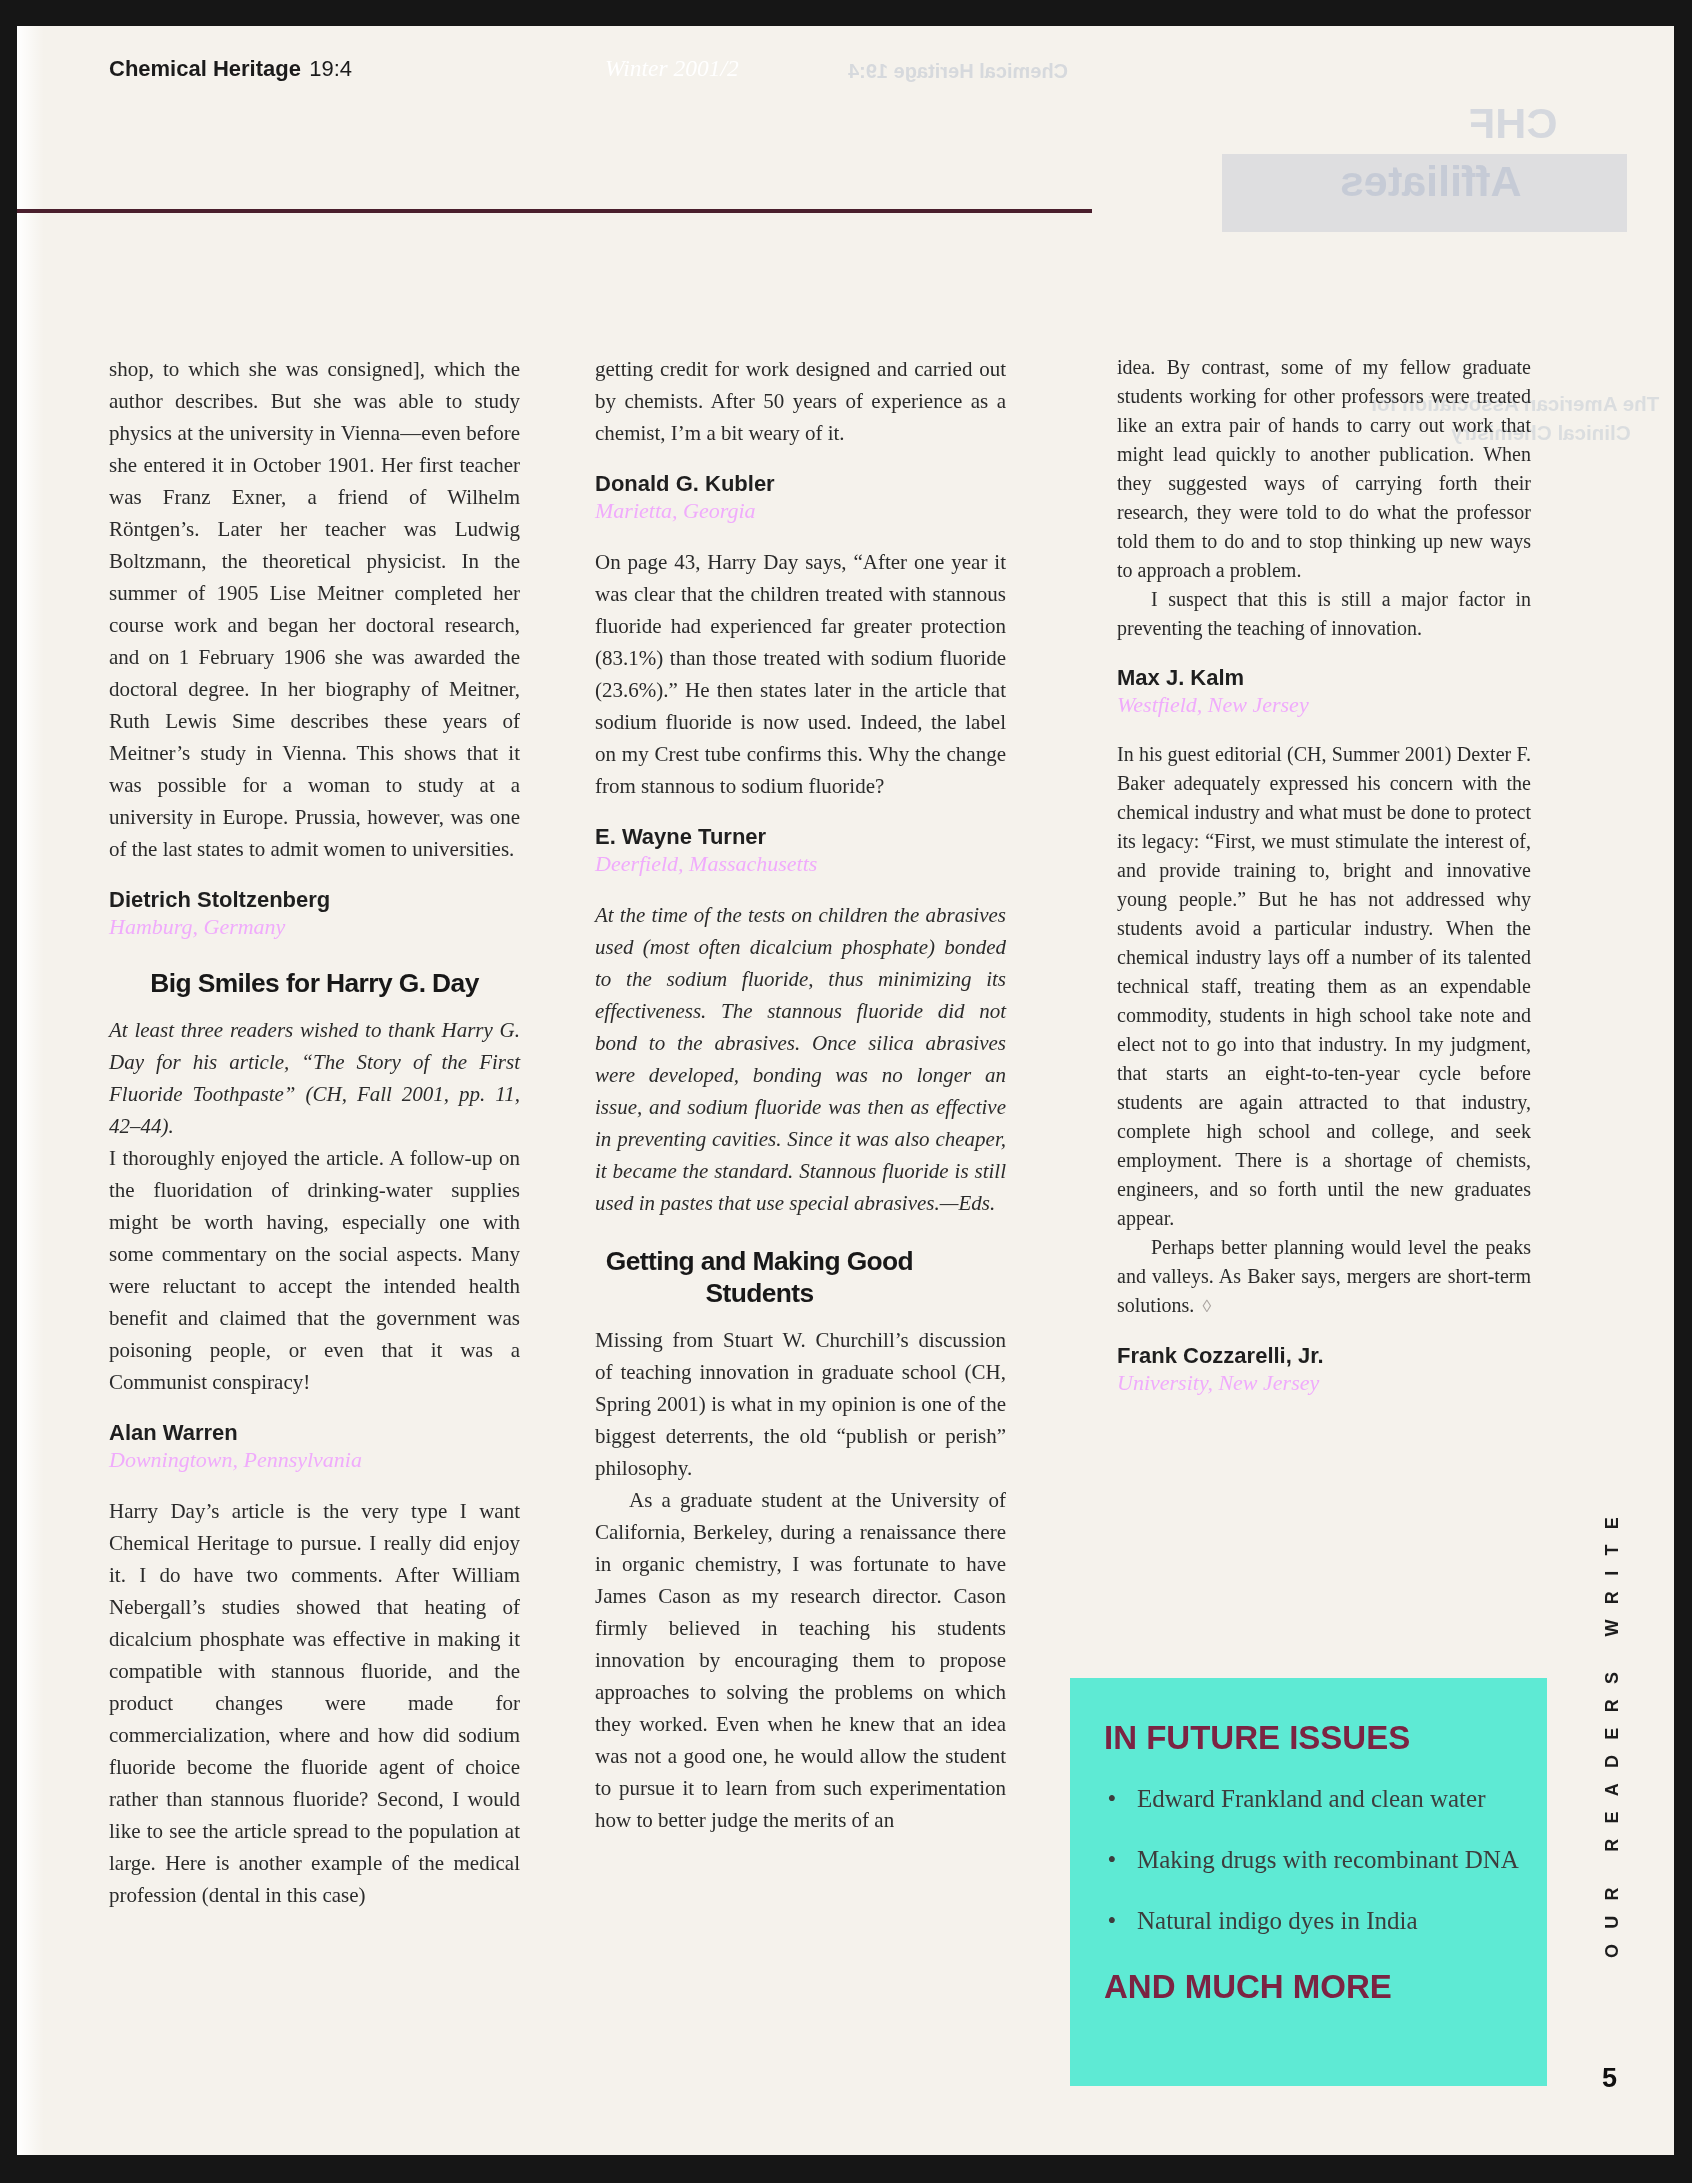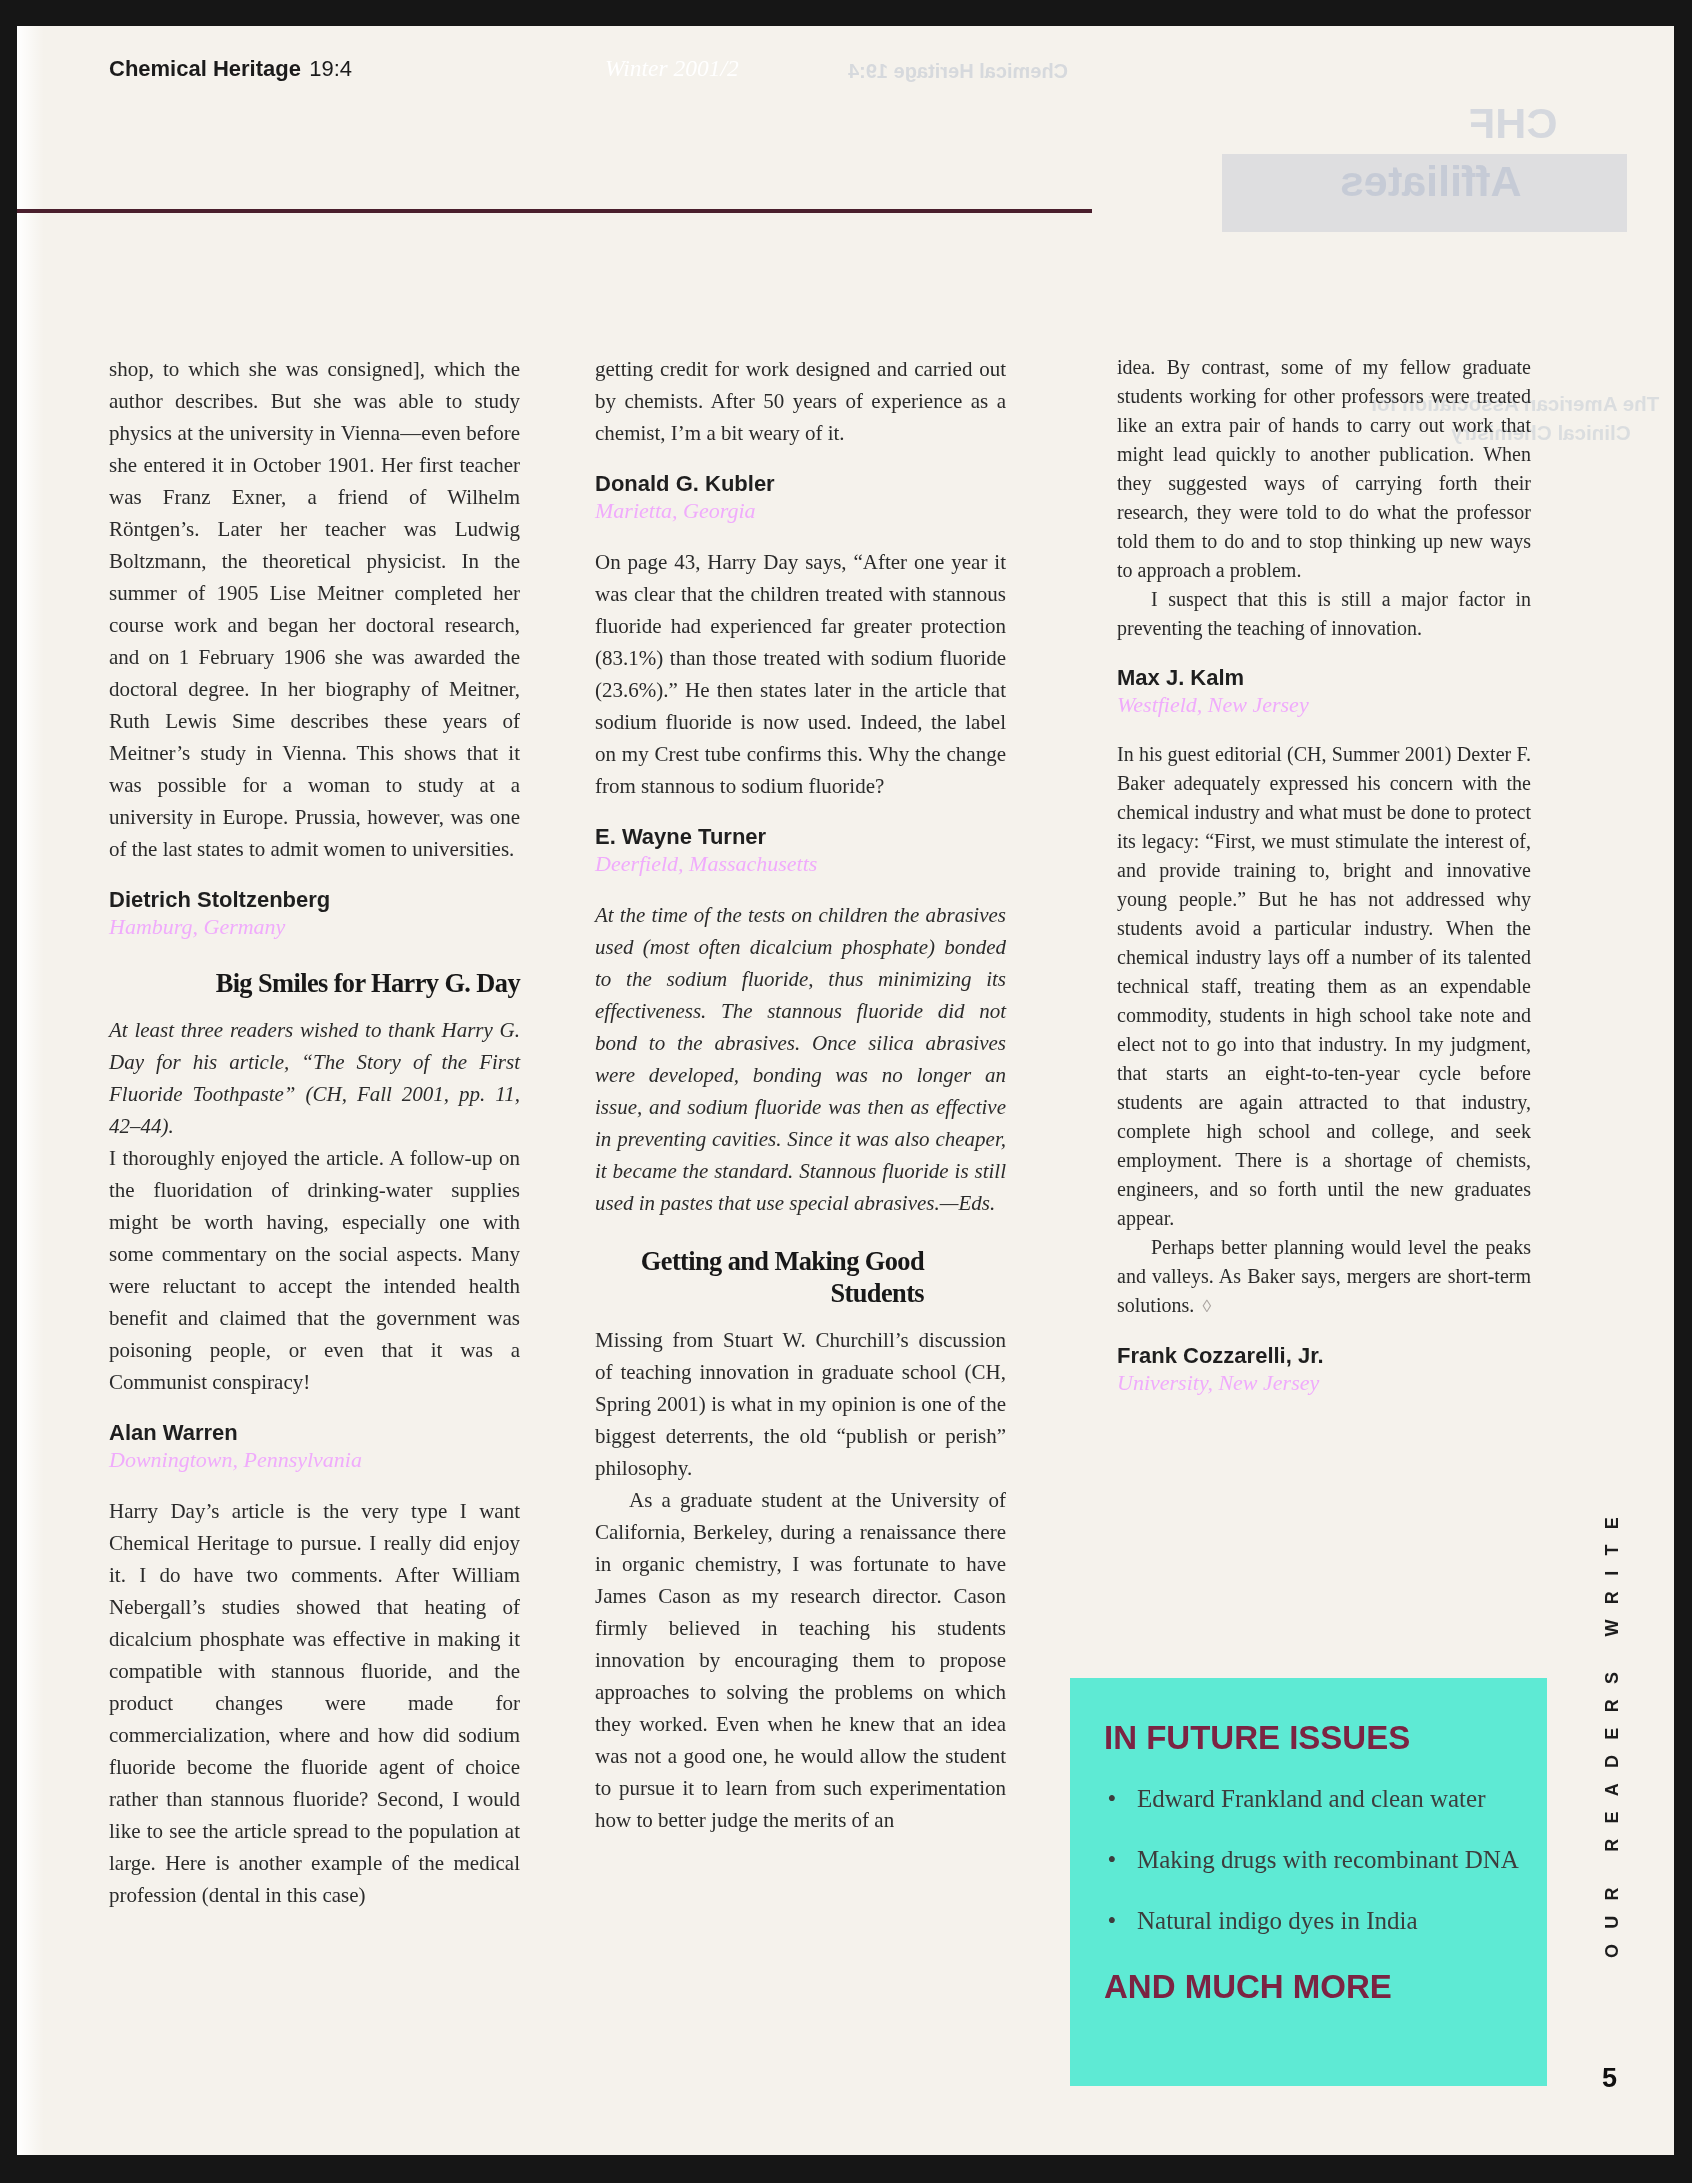--- a/index.html
+++ b/index.html
@@ -29,22 +29,22 @@
        text-align:justify;hyphens:auto;-webkit-hyphens:auto;}
   .col-1{left:109px;}
   .col-2{left:595px;}
   .col-3{left:1117px;width:414px;font-size:20px;line-height:29px;}
   .para{margin:0;}
   .indent{text-indent:34px;}
   .intro{font-style:italic;}
   .sig-name{font-family:"Liberation Sans","DejaVu Sans",sans-serif;font-weight:bold;font-size:22px;
             line-height:26px;color:#1f1f1f;margin-top:22px;text-align:left;}
   .sig-loc{font-style:italic;font-size:22px;line-height:28px;color:#f0abfc;margin-bottom:21px;text-align:left;}
-  .letter-heading{font-family:Liberation Serif, serif;font-weight:800;font-size:26.4px;
-                  line-height:32px;letter-spacing:-0.6px;color:#181818;margin:26px 0 15.3px;text-align:right;}
+  .letter-heading{font-family:Liberation Sans, sans-serif;font-weight:800;font-size:26.4px;
+                  line-height:32px;letter-spacing:-0.6px;color:#181818;margin:26px 0 15.3px;text-align:center;}
   .narrow{max-width:329px;}
   .endmark{color:#aaa4a0;font-size:17.6px;margin-left:8.2px;}
   
   .future-box{position:absolute;left:1070px;top:1678px;width:477px;height:408px;background:#5eead4;
               box-sizing:border-box;padding:42px 27px 0 34px;
               font-family:"Liberation Sans","DejaVu Sans",sans-serif;}
   .future-title{font-weight:800;font-size:33px;line-height:35px;color:#7b2443;letter-spacing:0;}
   .future-list{margin:0;padding:0;list-style:none;}
   .future-item{position:relative;margin-top:27px;padding-left:33px;font-size:25px;line-height:34px;
                font-weight:400;color:#3d3d3d;font-family:Liberation Serif, serif;}

